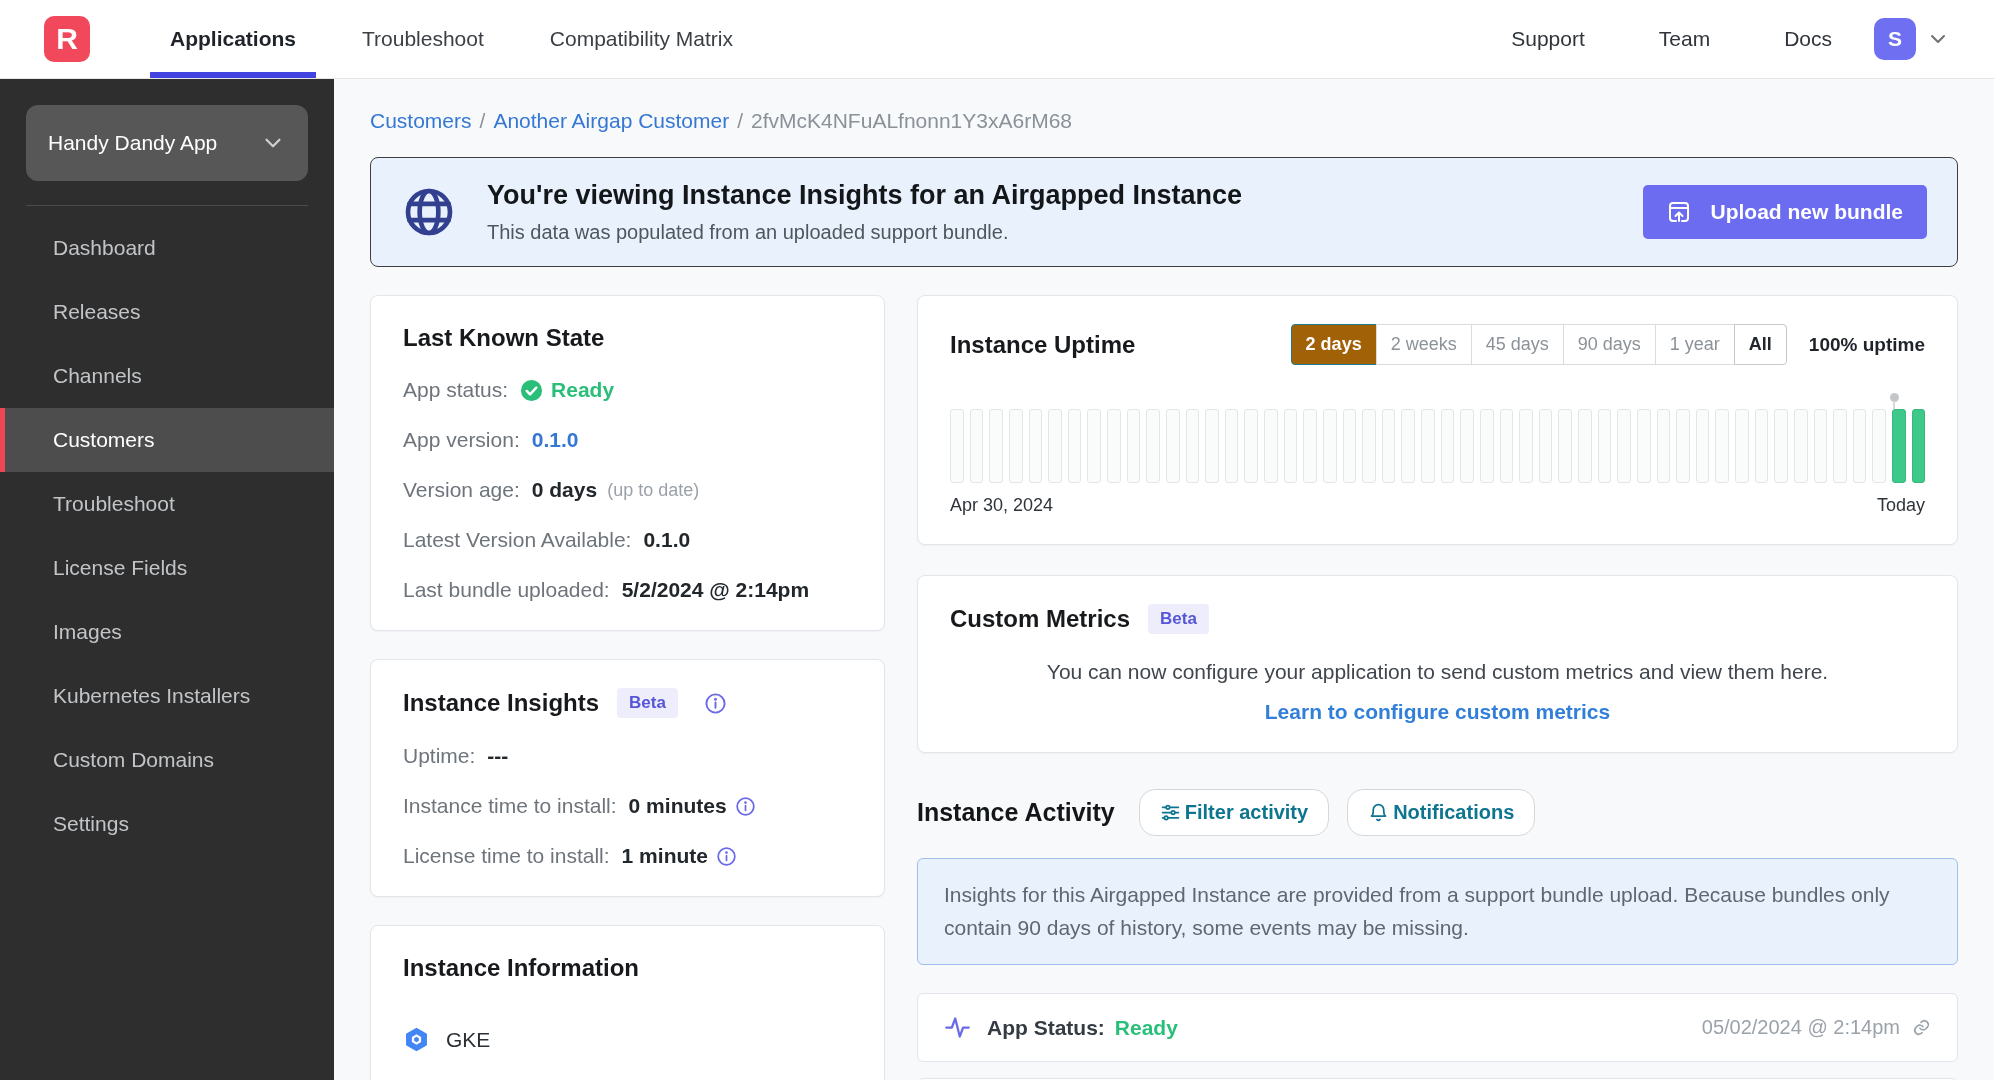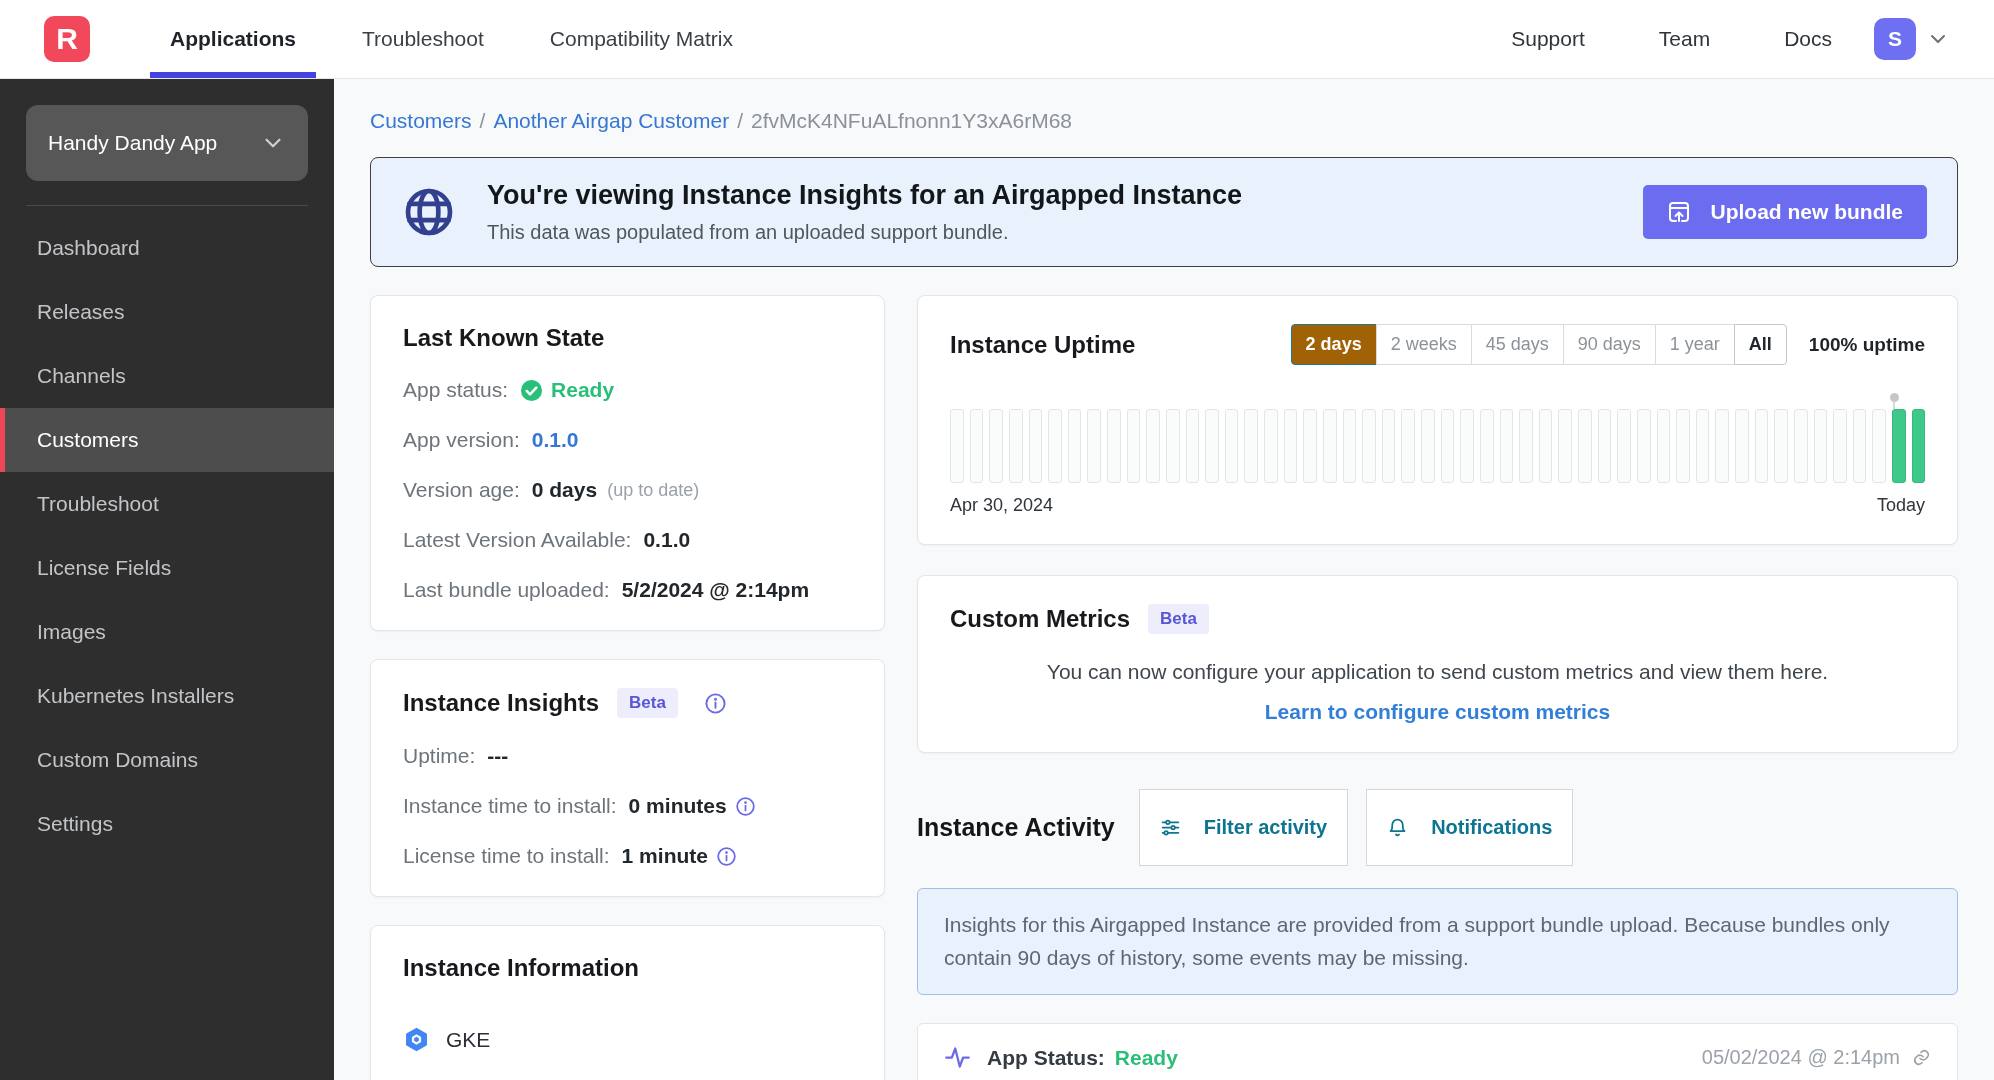--- a/index.html
+++ b/index.html
@@ -27,21 +27,21 @@
   .avatar-chevron { margin-left:10px; color:#6b7177; display:flex; }
 
   
   .sidebar { position:absolute; top:79px; left:0; width:334px; bottom:0;
     background:#2e2e2e; padding-top:26px; }
   .app-selector { margin:0 26px; height:76px; background:#575757; border-radius:12px;
     display:flex; align-items:center; justify-content:space-between;
     padding:0 22px; color:#ffffff; font-size:21px; cursor:pointer; }
   .app-selector .chev { color:#cfd2d5; display:flex; }
   .side-divider { height:1px; background:#4a4a4a; margin:24px 26px 10px 26px; }
-  .side-item { height:64px; display:flex; align-items:center; padding-left:32px;
+  .side-item { height:64px; display:flex; align-items:center; padding-left:48px;
     font-size:21px; color:#c2c5c8; cursor:pointer; border-left:5px solid transparent; }
   .side-item.active { background:#4d4d4d; color:#ffffff; border-left:5px solid #ee4656; }
 
   
   .main { position:absolute; top:79px; left:334px; right:0; bottom:0;
     background:#f8f9fa; padding:30px 36px 0 36px; overflow:hidden; }
 
   .breadcrumb { font-size:21px; margin-bottom:24px; }
   .breadcrumb .bc-link { color:#3577d4; cursor:pointer; }
   .breadcrumb .bc-sep { color:#8a9199; margin:0 8px; }
@@ -107,22 +107,22 @@
     font-size:18px; color:#2f353b; }
 
   
   .cm-body { text-align:center; font-size:21px; color:#40464d; margin-top:26px; }
   .cm-link { text-align:center; font-size:21px; font-weight:600; color:#327fda;
     margin-top:16px; cursor:pointer; }
 
   
   .activity-head { display:flex; align-items:center; gap:18px; margin-top:36px; }
   .activity-title { font-size:25px; font-weight:700; color:#14171a; margin-right:6px; }
-  .act-btn { display:flex; align-items:center; gap:23px; background:#fff;
-    border:1px solid #d4d8dc; border-radius:0; padding:26px 20px; font-size:20px;
+  .act-btn { display:flex; align-items:center; gap:4px; background:#fff;
+    border:1px solid #d4d8dc; border-radius:16px; padding:11px 20px; font-size:20px;
     font-weight:600; color:#0e7590; cursor:pointer;
     font-family:"Liberation Sans", sans-serif; }
   .note { margin-top:22px; background:#e9f1fc; border:1px solid #9fbfe8;
     border-radius:6px; padding:20px 26px; font-size:21px; color:#5d6874;
     line-height:1.55; }
   .activity-list { margin-top:28px; }
   .activity-row { background:#fff; border:1px solid #e2e5e9; border-radius:6px;
     padding:20px 26px; display:flex; align-items:center; margin-bottom:16px; }
   .ar-label { font-size:21px; font-weight:600; color:#343b42; margin:0 10px 0 16px; }
   .ar-value { font-size:21px; font-weight:600; }

